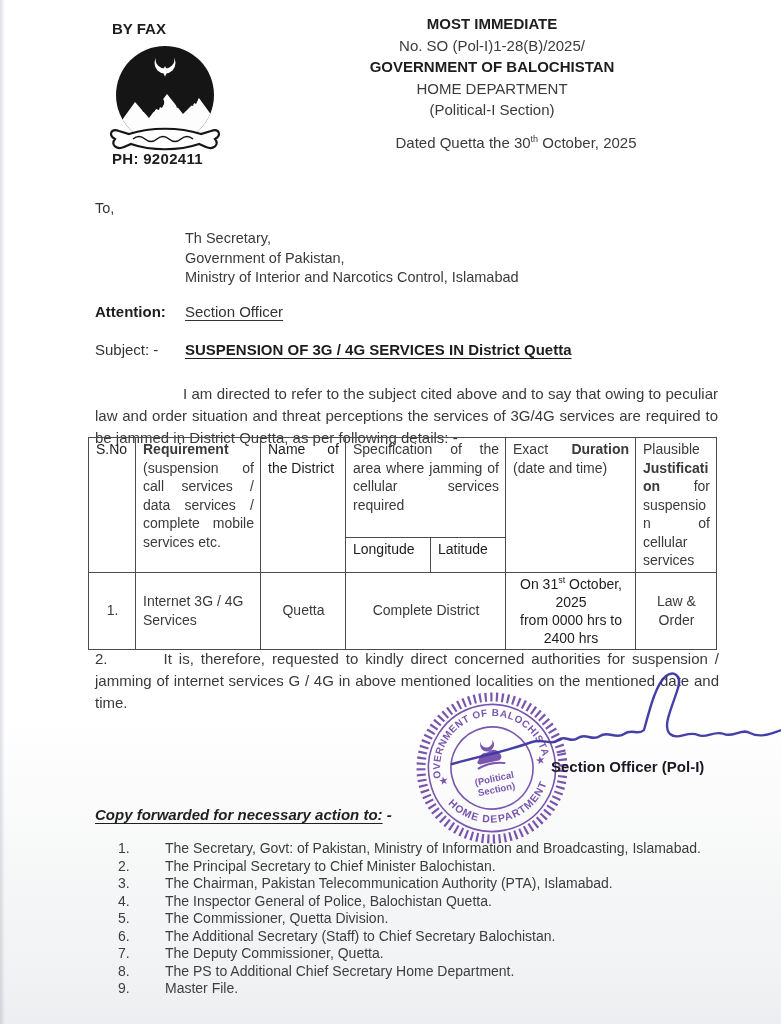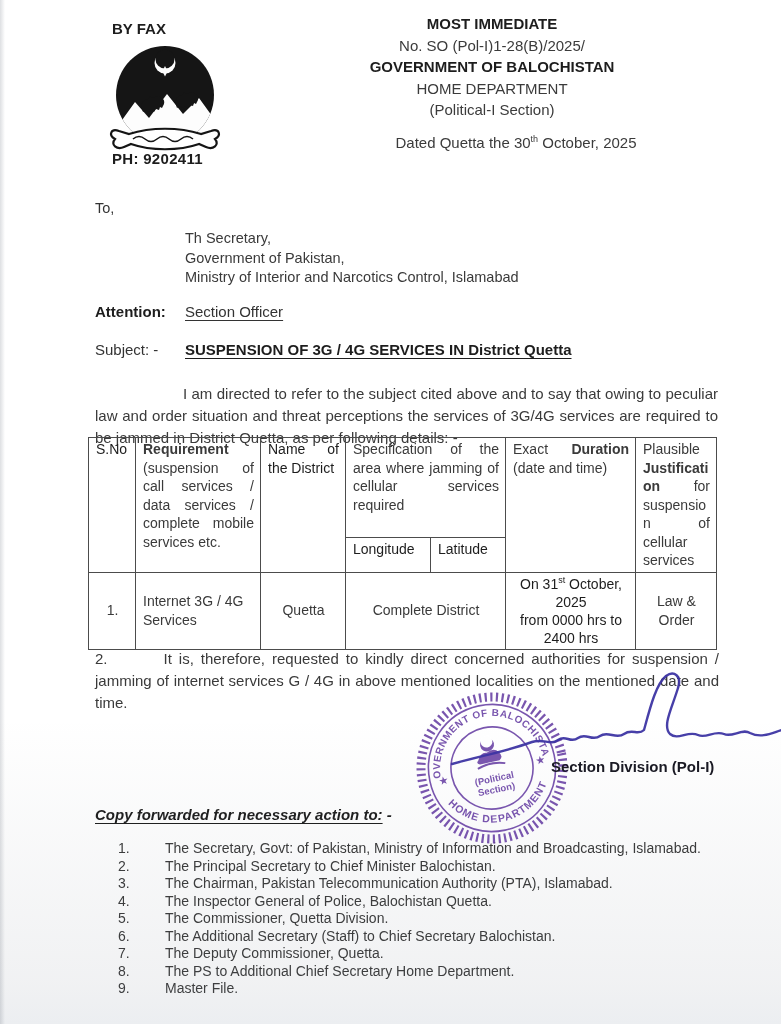--- a/index.html
+++ b/index.html
@@ -179,21 +179,21 @@
       </g>
     </svg>
   </div>
 
   <div class="abs signature z2 sig-wrap">
     <svg width="356" height="120" viewBox="0 0 356 120">
       <path d="M 24,98 C 52,90 76,86 104,76 C 116,72 122,80 130,74 C 138,68 142,78 150,72 C 158,66 164,76 172,70 C 180,64 188,74 196,68 C 204,62 210,70 216,64 C 222,42 228,18 238,10 C 246,4 254,10 250,22 C 244,42 234,60 242,68 C 250,75 260,64 270,69 C 278,73 286,64 296,68 C 304,72 314,62 322,67 C 334,73 346,66 354,64" fill="none" stroke="#3d35a3" stroke-width="2.4" stroke-linecap="round" opacity="0.95"></path>
     </svg>
   </div>
 
-  <div class="abs sig-title bold">Section Division (Pol-I)</div>
+  <div class="abs sig-title bold">Section Officer (Pol-I)</div>
 
   <div class="abs dist-head bold"><span class="u">Copy forwarded for necessary action to:</span><span> -</span></div>
 
   <div class="abs dist-list">
       <div class="dist-row">
       <span class="dist-num">1.</span>
       <span class="dist-txt">The Secretary, Govt: of Pakistan, Ministry of Information and Broadcasting, Islamabad.</span>
     </div>
       <div class="dist-row">
       <span class="dist-num">2.</span>

